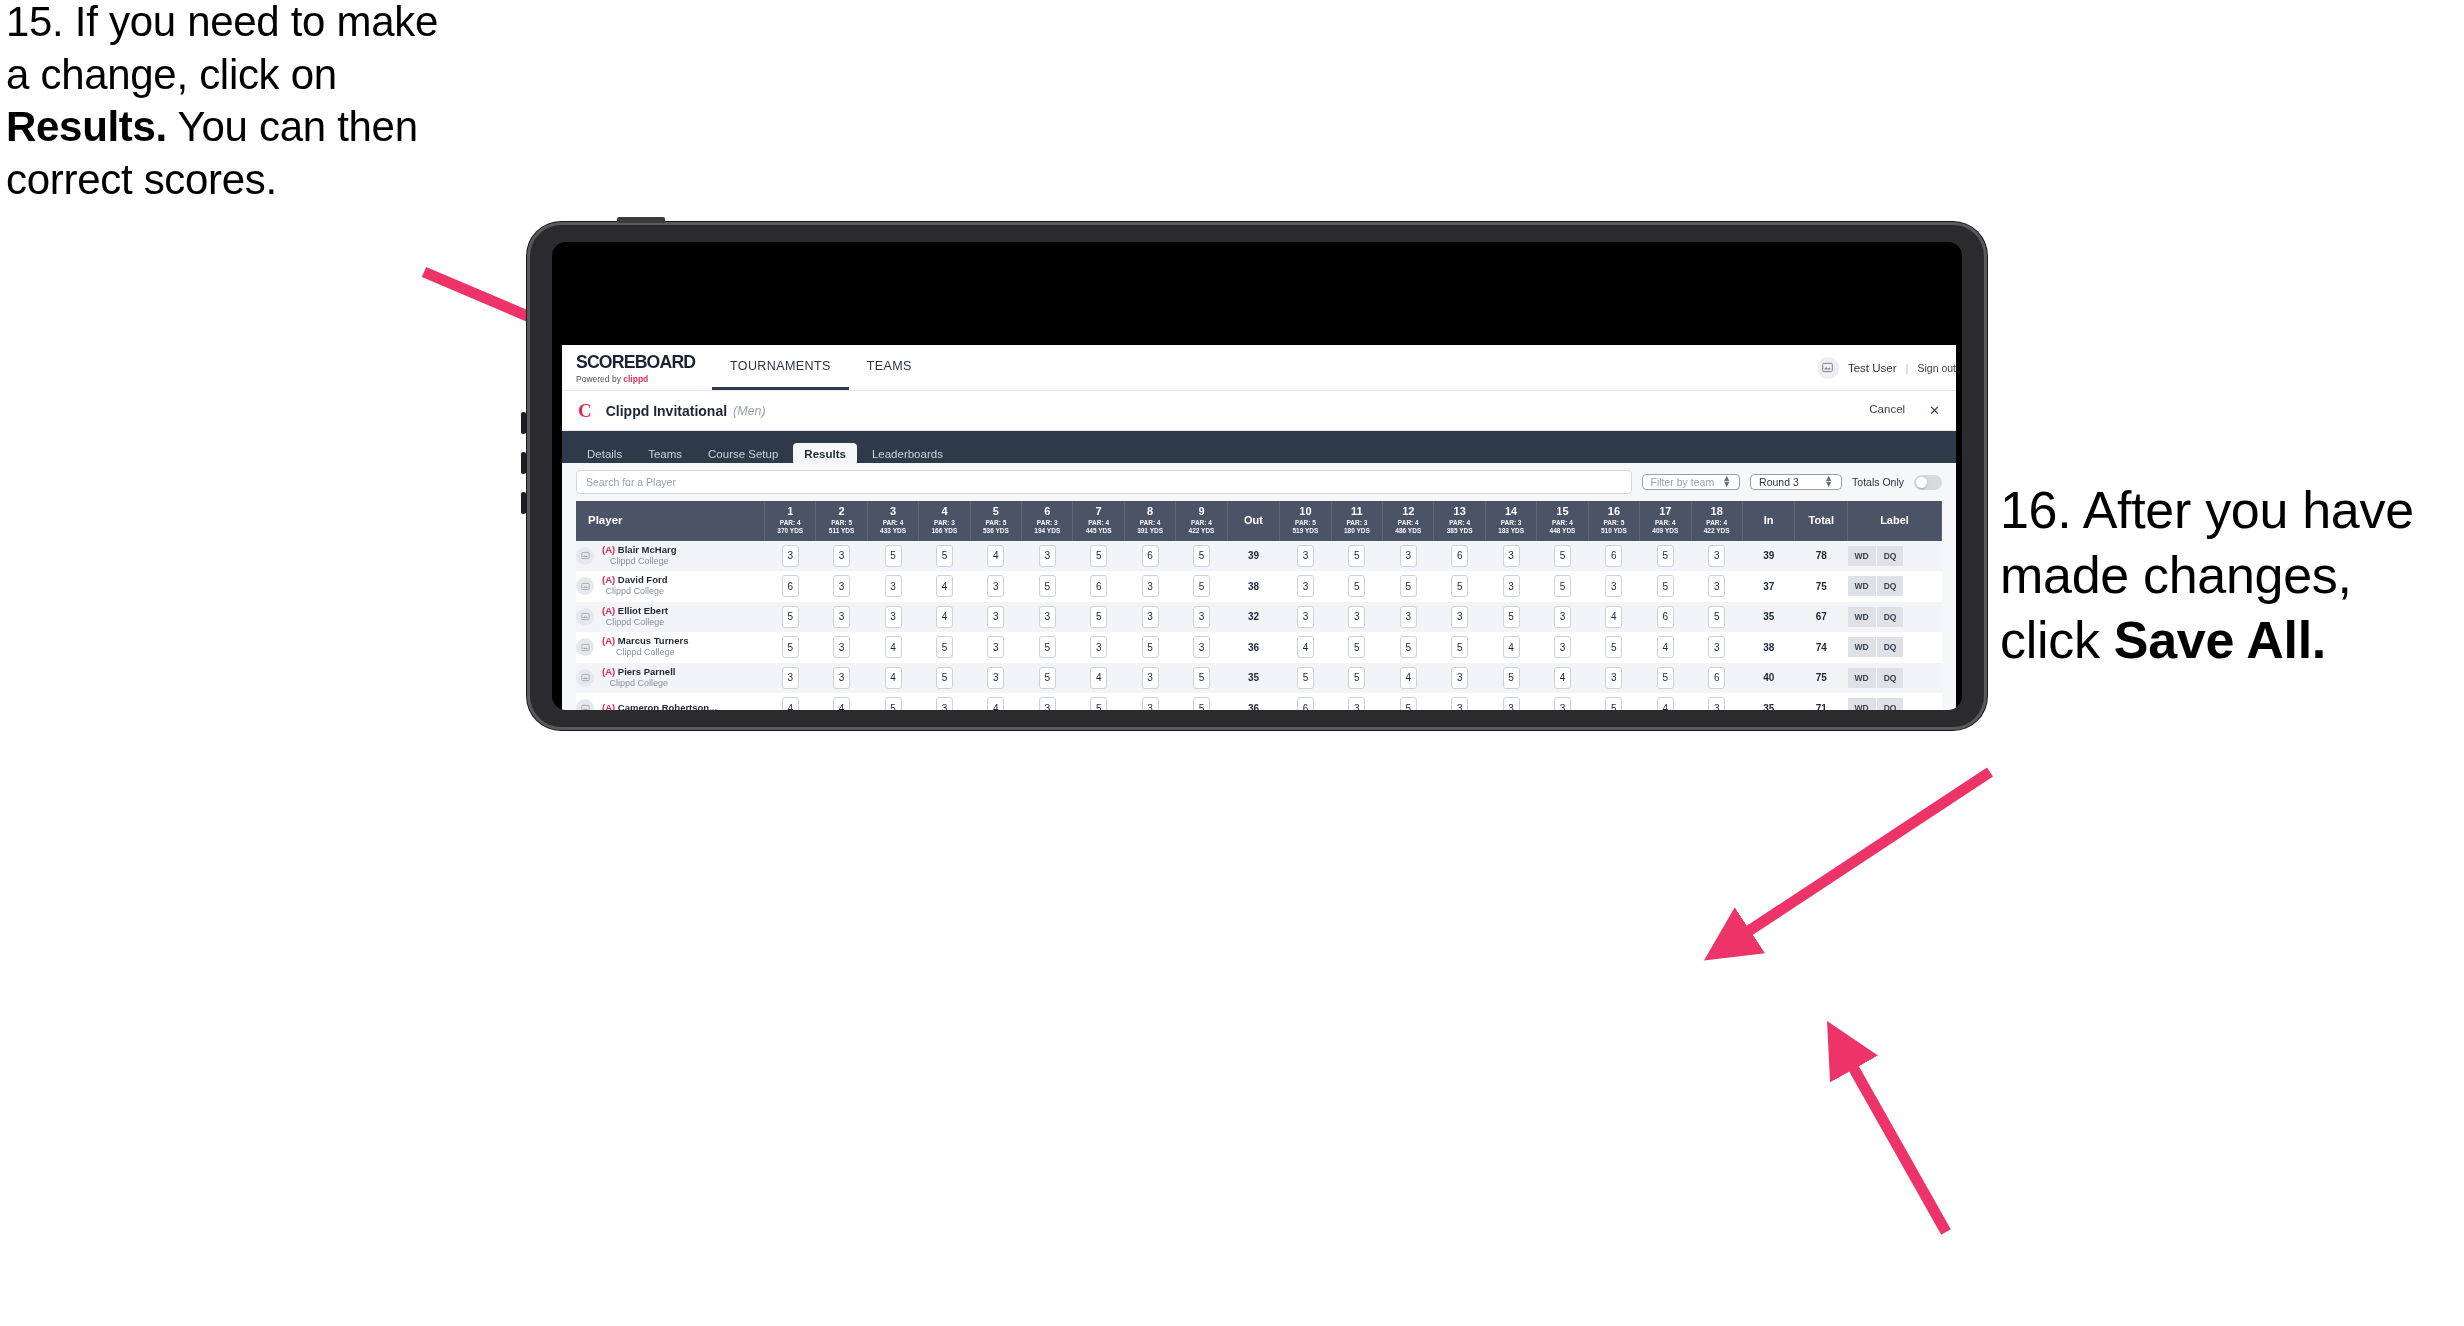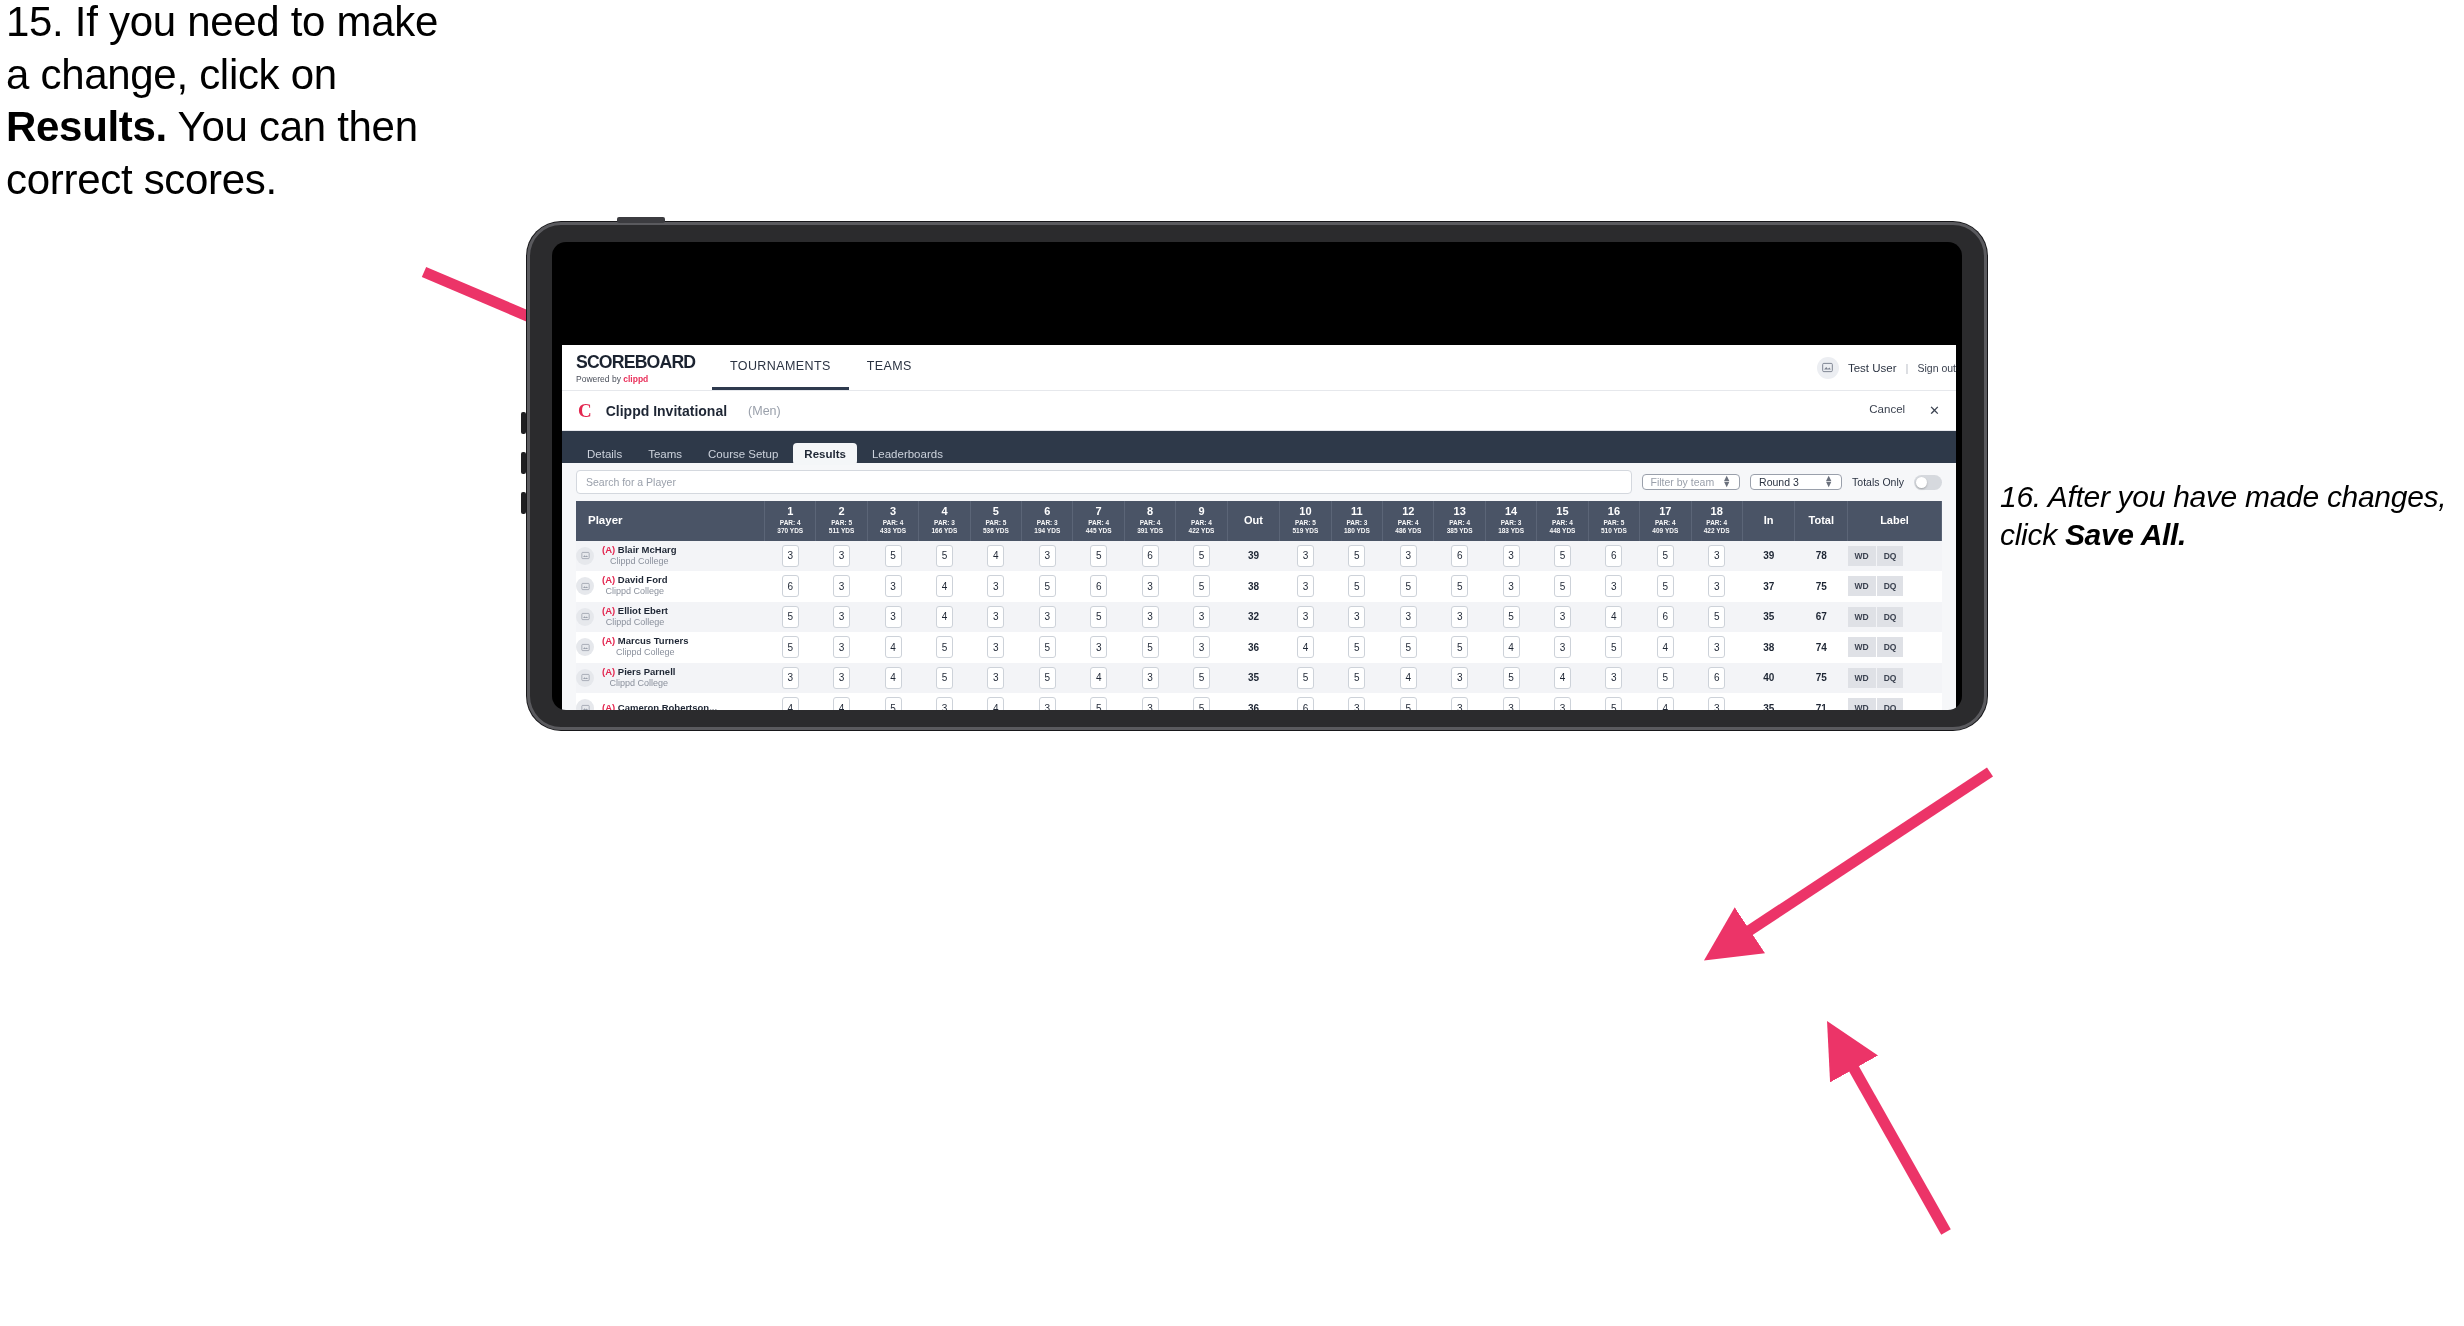--- a/index.html
+++ b/index.html
@@ -14,21 +14,21 @@
   
   .annot {
     position: absolute;
     color: #000;
     font-weight: 400;
     line-height: 1.25;
     letter-spacing: -0.3px;
   }
   .annot b { font-weight: 700; }
   #annot-15 { left: 6px;  top: -4px;  width: 440px; font-size: 42px; }
-  #annot-16 { left: 2000px; top: 478px; width: 460px; font-size: 30px; font-style: italic; }
+  #annot-16 { left: 2000px; top: 478px; width: 460px; font-size: 52px; }
   #annot-17 { left: 1962px; top: 1032px; width: 500px; font-size: 42px; }
 
   
   .arrow { position: absolute; overflow: visible; }
 
   
   #tablet {
     position: absolute;
     left: 527px; top: 222px;
     width: 1460px; height: 508px;
@@ -98,21 +98,21 @@
   
   #tourn-row {
     height: 40px; background:#fff; display:flex; align-items:center;
     padding: 0 16px; border-bottom:1px solid #e6e8ec;
   }
   #tourn-logo {
     font-size:19px; font-weight:800; color:#e3264f; margin-right:14px;
     font-family:"Liberation Serif", serif; line-height:1;
   }
   #tourn-name { font-size:14px; font-weight:600; color:#1e2634; }
-  #tourn-gender { font-size:12.5px; color:#9aa0ab; margin-left:21px; }
+  #tourn-gender { font-size:12.5px; color:#9aa0ab; margin-left:6px;font-style:italic; }
   #tourn-spacer { flex:1; }
   #cancel-x { font-size:11.5px; color:#3b4250; display:flex; align-items:flex-start; gap:24px; cursor:pointer; }
   #cancel-x .xg { font-size:13px; }
 
   
   #tabbar {
     height:32px; background:#2e3949; display:flex; align-items:center;
     padding-left:14px; gap:4px;
   }
   .tab {

